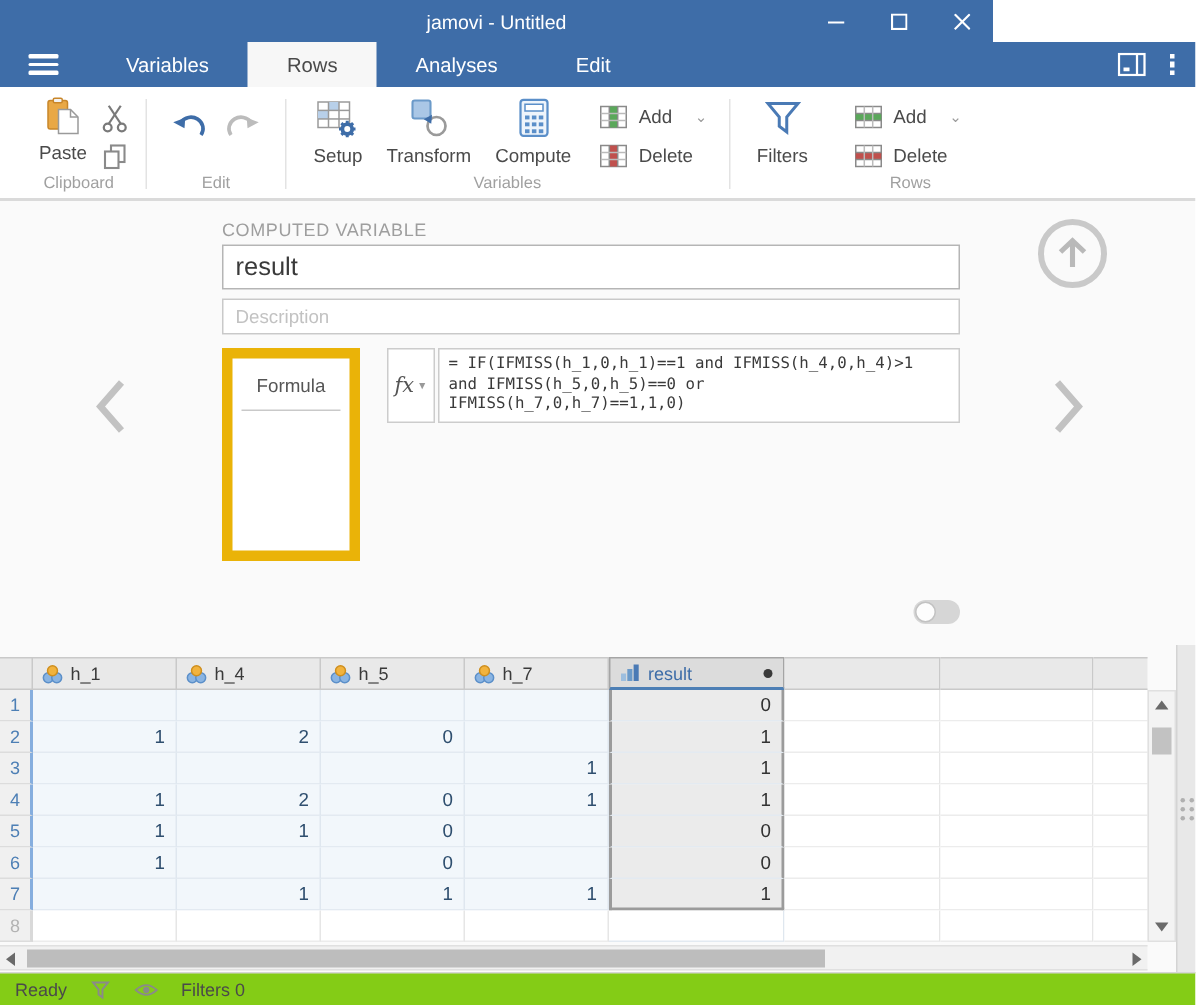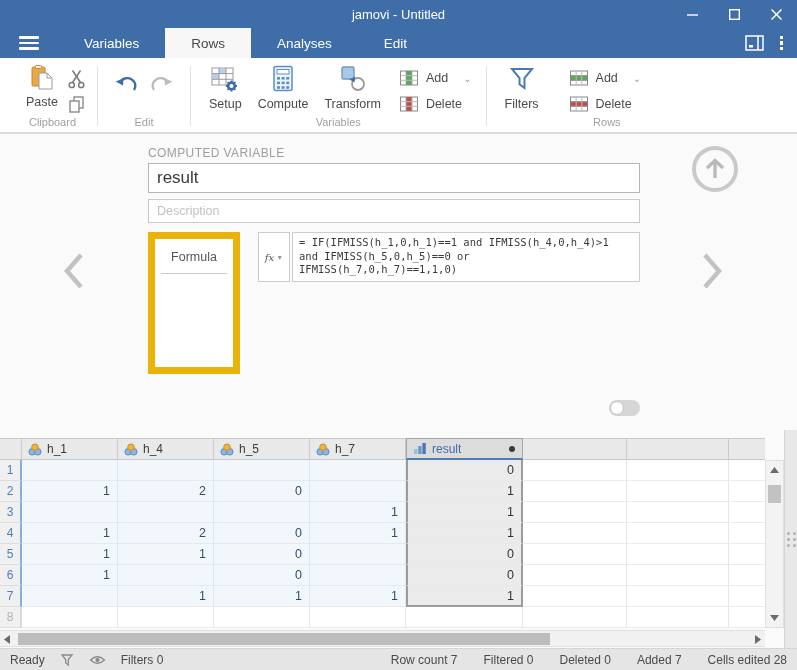--- a/index.html
+++ b/index.html
@@ -1,20 +1,20 @@
 <!DOCTYPE html>
 <html><head>
 <meta charset="utf-8">
 <style>
   * { box-sizing: border-box; margin: 0; padding: 0; }
   html,body { width:797px; height:670px; }
   body { font-family:"Liberation Sans", sans-serif; position:relative; overflow:hidden; background:#fff; font-size:13px; color:#3a3a3a; }
 
   
-  .titlebar { position:absolute; top:0; left:0; width:797px; height:28px; background:#3e6da8; color:#fff; }
+  .titlebar { position:absolute; top:0; left:0; width:662px; height:28px; background:#3e6da8; color:#fff; }
   .title { position:absolute; top:0; left:0; right:0; height:28px; display:flex; align-items:center; justify-content:center; font-size:13px; }
   .winbtns { position:absolute; right:0; top:0; height:28px; display:flex; }
   .winbtn { width:42px; height:28px; display:flex; align-items:center; justify-content:center; }
 
   
   .menubar { position:absolute; top:28px; left:0; width:797px; height:30px; background:#3e6da8; display:flex; align-items:stretch; }
   .hamburger { width:58px; display:flex; align-items:center; justify-content:center; flex-direction:column; gap:3px; }
   .hamburger i { display:block; width:20px; height:2.6px; background:#fff; border-radius:1px; }
   .tab { padding:0 26px; display:flex; align-items:center; color:#fff; font-size:13.5px; }
   .tab.active { background:#f7f7f7; color:#4a4a4a; }
@@ -39,21 +39,21 @@
   
   .panel { position:absolute; top:134px; left:0; width:797px; height:296px; background:#fafafa;padding-left:24px; }
   .sec-label { position:absolute; left:148px; top:12px; font-size:12px; color:#9e9e9e; letter-spacing:0.4px; }
   .name-input { position:absolute; left:148px; top:29px; width:492px; height:30px; border:1px solid #b5b5b5; background:#fff; font-family:"Liberation Sans",sans-serif; font-size:17px; color:#3a3a3a; padding:0 8px; }
   .desc-input { position:absolute; left:148px; top:65px; width:492px; height:24px; border:1px solid #c9c9c9; background:#fff; font-family:"Liberation Sans",sans-serif; font-size:12.5px; padding:0 8px; color:#555; }
   .desc-input::placeholder { color:#c2c2c2; }
   .formula-box { position:absolute; left:148px; top:98px; width:92px; height:142px; background:#fff; border:7px solid #eab308; }
   .formula-box .flabel { text-align:center; font-size:12.5px; color:#555; padding-top:11px; }
   .formula-box .fline { border-top:1px solid #c9c9c9; margin:9px 6px 0 6px; }
   .fx-btn { position:absolute; left:258px; top:98px; width:32px; height:50px; background:#fff; border:1px solid #ccc; display:flex; align-items:center; justify-content:center; gap:2px; }
-  .fx-glyph { font-family:"DejaVu Serif", serif; font-style:italic; font-size:10px; color:#555; }
+  .fx-glyph { font-family:"DejaVu Serif", serif; font-style:italic; font-size:14px; color:#555; }
   .fx-caret { font-size:7px; color:#999; }
   .formula-field { position:absolute; left:292px; top:98px; width:348px; height:50px; background:#fff; border:1px solid #ccc; font-family:"DejaVu Sans Mono", monospace; font-size:10.5px; line-height:13.5px; color:#3a3a3a; padding:3px 6px; white-space:pre; overflow:hidden; }
   .up-circle { position:absolute; left:692px; top:12px; width:46px; height:46px; border:4px solid #c9c9c9; border-radius:50%; display:flex; align-items:center; justify-content:center; }
   .nav-chevron { position:absolute; top:118px; }
   .nav-left { left:62px; } .nav-right { left:700px; }
   .retain-row { position:absolute; top:266px; right:157px; display:flex; align-items:center; gap:9px; }
   .retain-label { font-size:13px; color:#555; }
   .toggle { width:31px; height:16px; border-radius:8px; background:#d6d6d6; position:relative; }
   .toggle .knob { position:absolute; left:1px; top:1px; width:14px; height:14px; border-radius:50%; background:#fdfdfd; border:1px solid #c2c2c2; }
 
@@ -84,21 +84,21 @@
   .splitter { position:absolute; left:784px; top:0; width:13px; height:218px; background:#e8e8e8; border-left:1px solid #d4d4d4; display:flex; align-items:center; justify-content:center; }
   .split-dots { display:grid; grid-template-columns:3px 3px; gap:3px; }
   .split-dots i { width:3px; height:3px; border-radius:50%; background:#b0b0b0; display:block; }
 
   .hscroll { position:absolute; top:200px; left:0; width:765px; height:17px; background:#f1f1f1; border-top:1px solid #e0e0e0; border-bottom:1px solid #e0e0e0; }
   .hthumb { position:absolute; left:18px; top:2px; width:532px; height:12px; background:#bdbdbd; }
   .harrow { position:absolute; top:3px; }
   .harrow.left { left:3px; } .harrow.right { right:3px; }
 
   
-  .statusbar { position:absolute; top:648px; left:0; width:797px; height:22px; background:#e5e5e5; border-top:1px solid #d5d5d5; display:flex; align-items:center; font-size:12px; color:#4a4a4a; padding:0 10px; }
+  .statusbar { position:absolute; top:648px; left:0; width:797px; height:22px; background:#84cc16; border-top:1px solid #d5d5d5; display:flex; align-items:center; font-size:12px; color:#4a4a4a; padding:0 10px; }
   .sb-left { display:flex; align-items:center; gap:15px; }
   .sb-right { margin-left:auto; display:flex; align-items:center; gap:26px; }
   svg { display:block; }
 </style>
 </head>
 <body>
 
 <div class="titlebar">
   <div class="title">jamovi - Untitled</div>
   <div class="winbtns">
@@ -221,44 +221,44 @@
             <line x1="16" y1="22" x2="27" y2="22" stroke-width="2"></line>
             <line x1="17.6" y1="18.1" x2="25.4" y2="25.9" stroke-width="2"></line>
             <line x1="25.4" y1="18.1" x2="17.6" y2="25.9" stroke-width="2"></line>
             <circle cx="21.5" cy="22" r="3.2" fill="#fff" stroke-width="2.4"></circle>
           </g>
         </svg>
         <span class="blabel">Setup</span>
       </div>
       <div class="bigbtn">
         <svg width="30" height="30">
+          <rect x="4" y="3" width="12" height="12" rx="1.5" fill="#aac7e6" stroke="#6b9ac9" stroke-width="1.4"></rect>
+          <circle cx="20" cy="20" r="6" fill="none" stroke="#9a9a9a" stroke-width="1.8"></circle>
+          <polygon points="11.5,15.5 17,12.5 16.5,18.5" fill="#3e6da8"></polygon>
+        </svg>
+        <span class="blabel">Transform</span>
+      </div>
+      <div class="bigbtn">
+        <svg width="30" height="30">
           <rect x="6" y="2.5" width="18" height="24" rx="2" fill="#eef4fb" stroke="#5b8fc9" stroke-width="1.5"></rect>
           <rect x="9" y="5.5" width="12" height="4.5" fill="#fff" stroke="#5b8fc9"></rect>
           <g fill="#5b8fc9">
             <rect x="9" y="13" width="3" height="2.6"></rect>
               <rect x="13.6" y="13" width="3" height="2.6"></rect>
               <rect x="18.2" y="13" width="3" height="2.6"></rect>
             <rect x="9" y="17.6" width="3" height="2.6"></rect>
               <rect x="13.6" y="17.6" width="3" height="2.6"></rect>
               <rect x="18.2" y="17.6" width="3" height="2.6"></rect>
             <rect x="9" y="22.2" width="3" height="2.6"></rect>
               <rect x="13.6" y="22.2" width="3" height="2.6"></rect>
               <rect x="18.2" y="22.2" width="3" height="2.6"></rect>
           </g>
         </svg>
         <span class="blabel">Compute</span>
       </div>
-      <div class="bigbtn">
-        <svg width="30" height="30">
-          <rect x="4" y="3" width="12" height="12" rx="1.5" fill="#aac7e6" stroke="#6b9ac9" stroke-width="1.4"></rect>
-          <circle cx="20" cy="20" r="6" fill="none" stroke="#9a9a9a" stroke-width="1.8"></circle>
-          <polygon points="11.5,15.5 17,12.5 16.5,18.5" fill="#3e6da8"></polygon>
-        </svg>
-        <span class="blabel">Transform</span>
-      </div>
       <div class="addel">
         <div class="addel-row">
           <svg width="20" height="20">
             <rect x="1.5" y="3" width="17" height="14" fill="#fff" stroke="#8a8a8a"></rect>
             <rect x="7.2" y="3" width="5.6" height="14" fill="#5aa85a"></rect>
             <line x1="7.2" y1="3" x2="7.2" y2="17" stroke="#8a8a8a"></line>
             <line x1="12.8" y1="3" x2="12.8" y2="17" stroke="#8a8a8a"></line>
             <line x1="1.5" y1="7.7" x2="18.5" y2="7.7" stroke="#bbb"></line>
             <line x1="1.5" y1="12.3" x2="18.5" y2="12.3" stroke="#bbb"></line>
           </svg>
@@ -549,20 +549,13 @@
       </svg>
     </span>
     <span>
       <svg width="17" height="12">
         <path d="M1.5 6 Q8.5 -0.5 15.5 6 Q8.5 12.5 1.5 6 Z" fill="none" stroke="#8a8a8a" stroke-width="1.2"></path>
         <circle cx="8.5" cy="6" r="2.1" fill="#8a8a8a"></circle>
       </svg>
     </span>
     <span>Filters 0</span>
   </div>
-  <div class="sb-right">
-    <span>Row count 7</span>
-    <span>Filtered 0</span>
-    <span>Deleted 0</span>
-    <span>Added 7</span>
-    <span>Cells edited 28</span>
-  </div>
 </div>
 
 </body></html>

